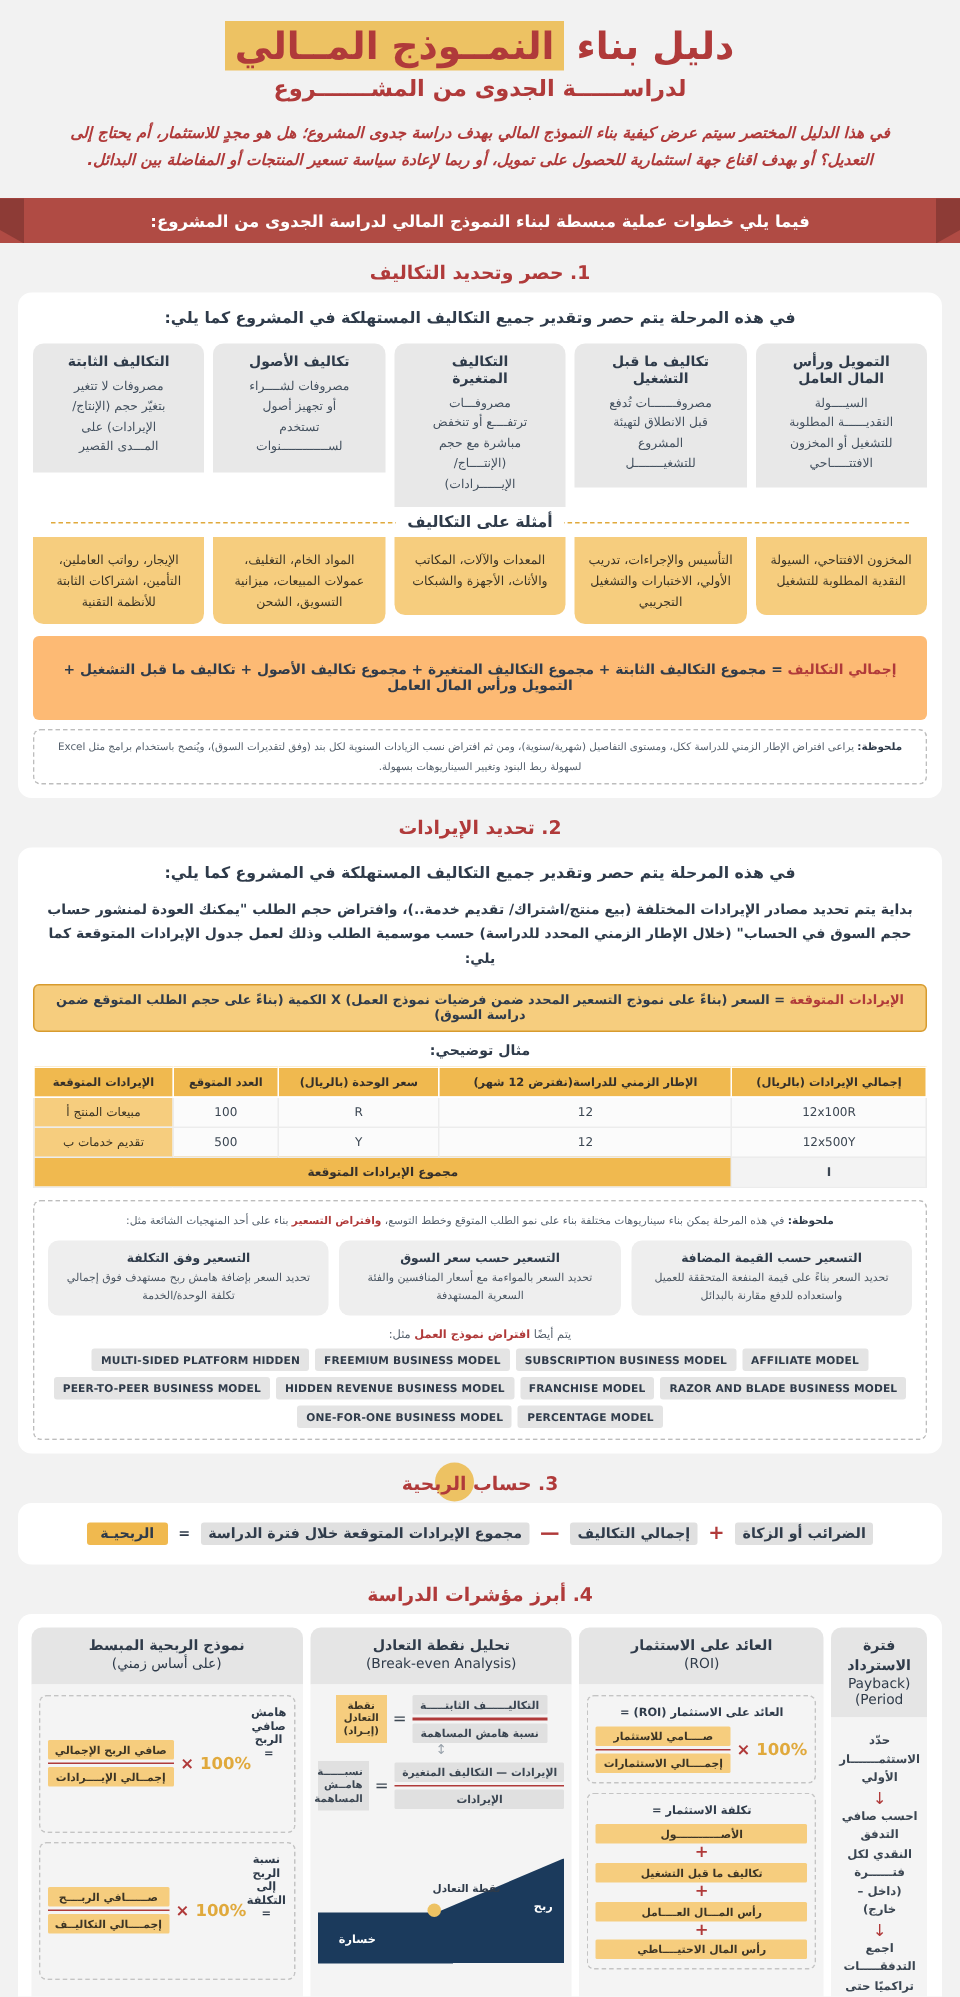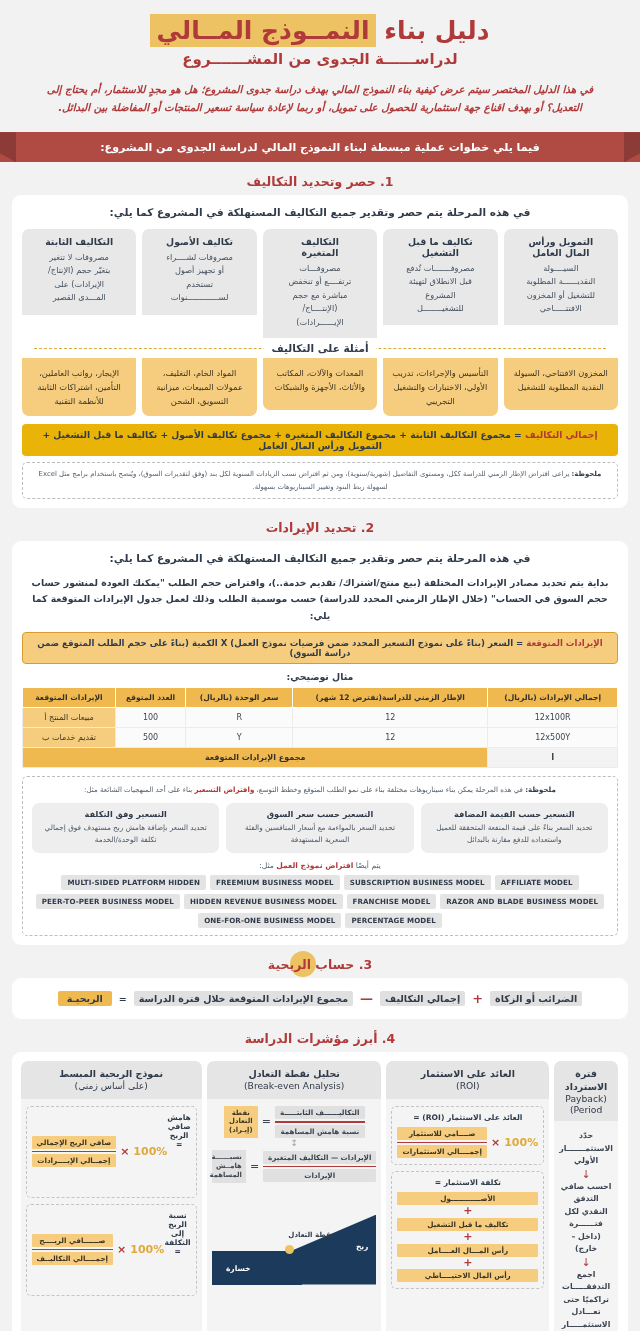--- a/index.html
+++ b/index.html
@@ -77,22 +77,22 @@
     border-top: 1.5px dashed #e0a93c; z-index: 0;
   }
   .cost-ex-label span { background: #fff; padding: 0 7px; position: relative; z-index: 1; }
   .cost-body {
     background: #f6cd7e; border-radius: 0 0 7px 7px; padding: 8px 6px;
     text-align: center; font-size: 8.3px; color: #3d3524; line-height: 1.7;
     min-height: 52px;
   }
 
   .formula-bar {
-    margin-top: 8px; background: #eab308; border-radius: 4px;
-    padding: 5px 8px; text-align: center; font-size: 9.2px; font-weight: bold;
+    margin-top: 8px; background: #fdba74; border-radius: 4px;
+    padding: 17px 8px; text-align: center; font-size: 9.2px; font-weight: bold;
     color: #2f3b4a;
   }
   .formula-bar .k { color: #b03a3a; }
   .note-box {
     margin-top: 6px; border: 1.4px dashed #bdbdbd; border-radius: 5px;
     padding: 5px 9px; font-size: 6.9px; color: #55606c; line-height: 1.8;
     text-align: center;
   }
   .note-box b { color: #2f3b4a; }
 

